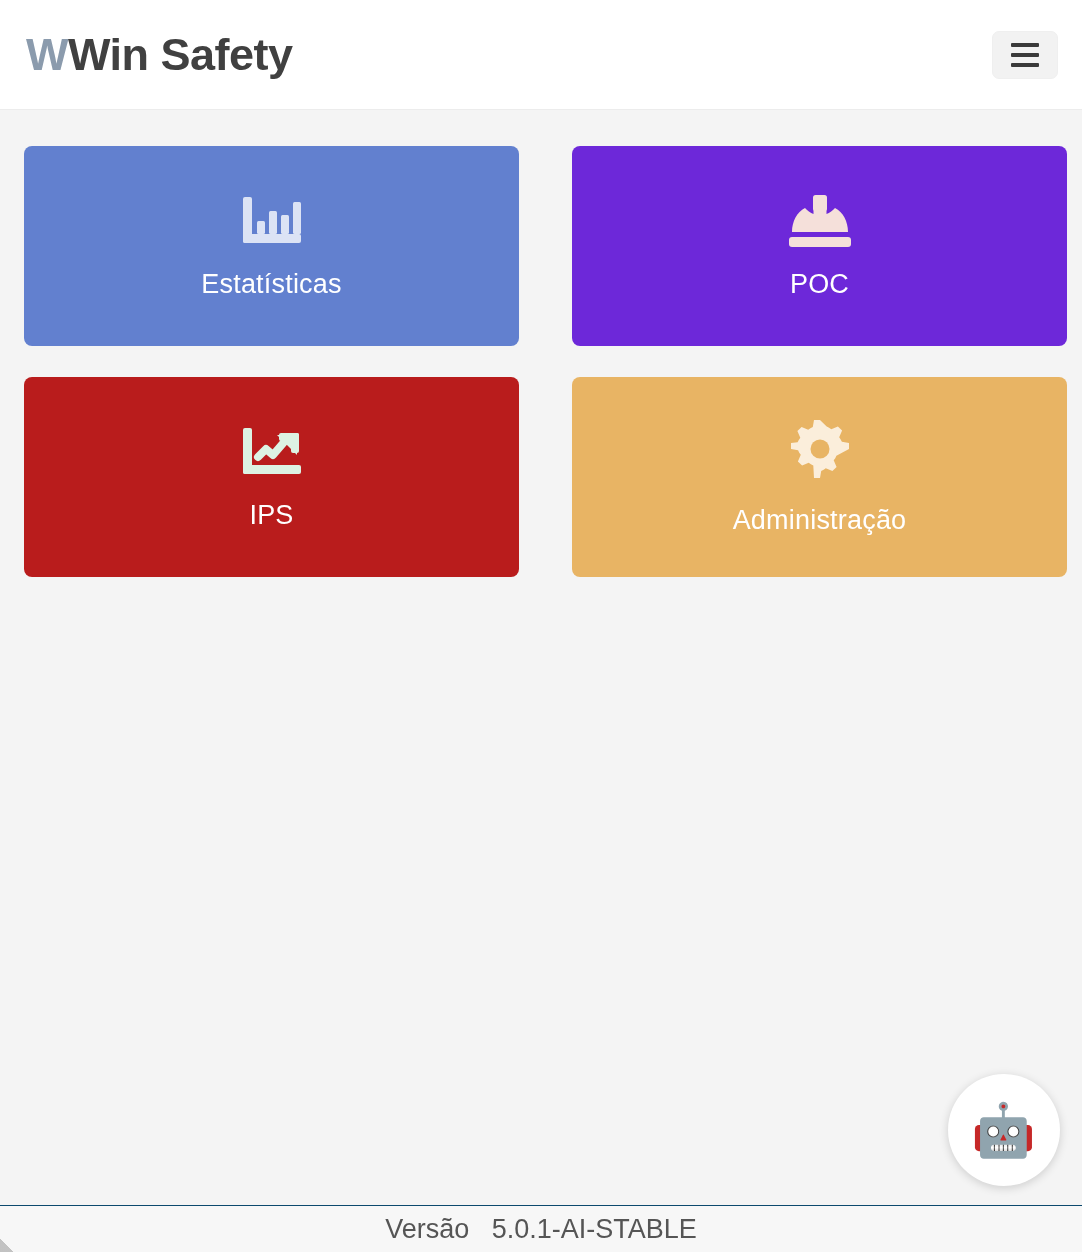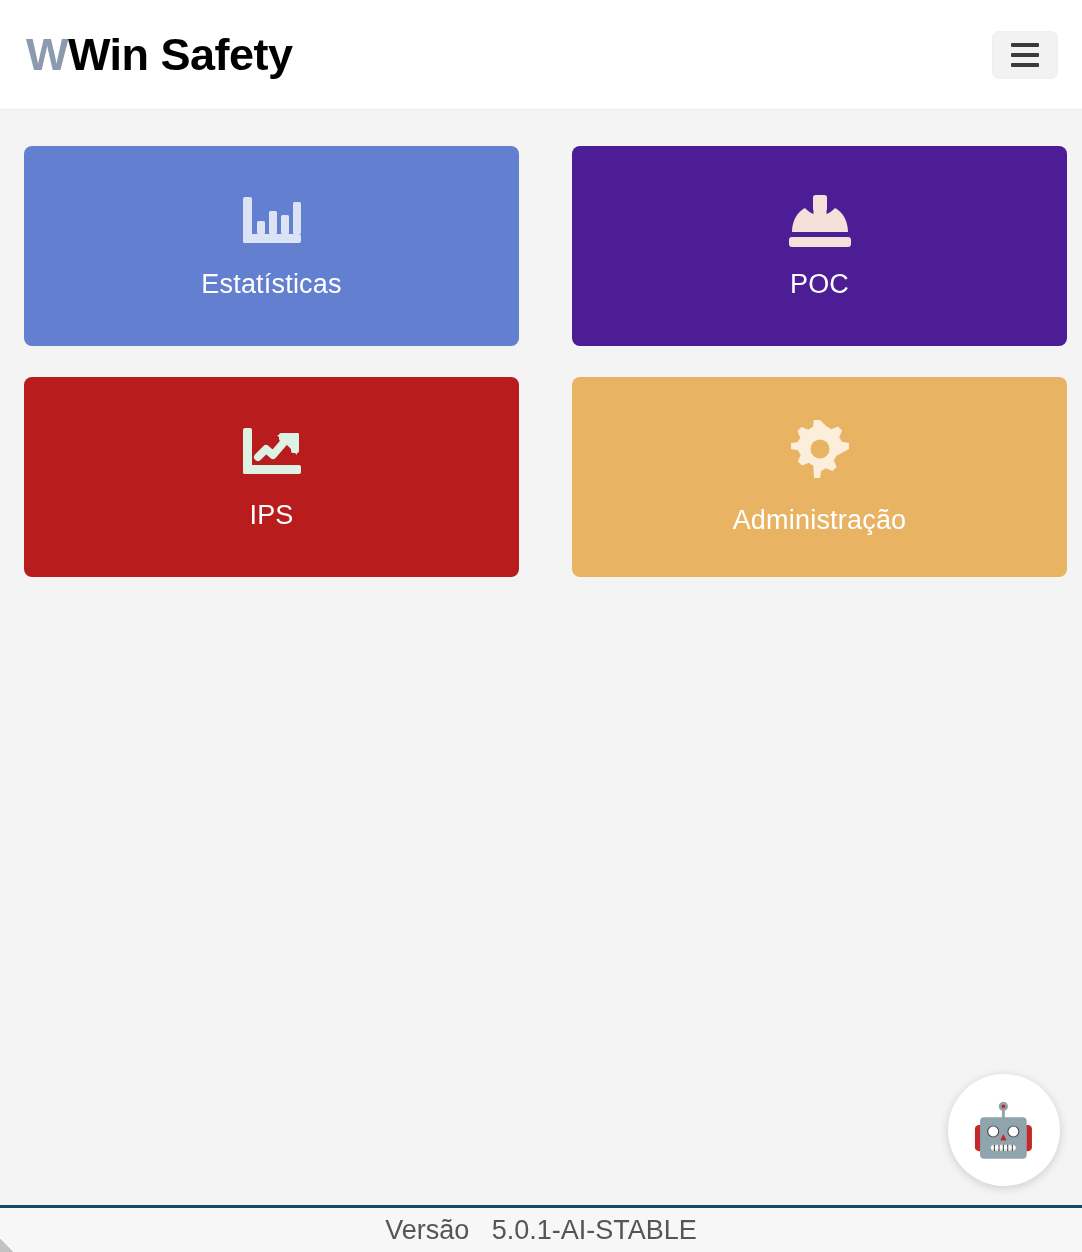--- a/index.html
+++ b/index.html
@@ -30,21 +30,21 @@
   #brand-logo {
     font-size: 45px;
     font-weight: bold;
     letter-spacing: -0.5px;
     line-height: 1;
     white-space: nowrap;
     display: flex;
     align-items: baseline;
   }
   #brand-logo .logo-mark { color: #8b9bad; }
-  #brand-logo .logo-word { color: #000000; }
+  #brand-logo .logo-word { color: #404040; }
 
   #menu-toggle-button {
     width: 66px;
     height: 48px;
     background: #f2f2f2;
     border: 1px solid #efefef;
     border-radius: 7px;
     display: flex;
     align-items: center;
     justify-content: center;
@@ -98,21 +98,21 @@
   }
 
   
   #app-footer {
     position: absolute;
     left: 0;
     bottom: 0;
     width: 1082px;
     height: 47px;
     background: #f7f7f7;
-    border-top: 3px solid #0c4a6e;
+    border-top: 1px solid #0c4a6e;
     display: flex;
     align-items: center;
     justify-content: center;
   }
   #app-footer .footer-text {
     font-size: 27px;
     color: #555555;
     white-space: pre;
   }
 
@@ -172,21 +172,21 @@
         <rect x="2" y="39" width="58" height="9" rx="2" fill="#dce3f5"></rect>
         <rect x="16" y="26" width="8" height="13" rx="1.5" fill="#dce3f5"></rect>
         <rect x="28" y="16" width="8" height="23" rx="1.5" fill="#dce3f5"></rect>
         <rect x="40" y="20" width="8" height="19" rx="1.5" fill="#dce3f5"></rect>
         <rect x="52" y="7" width="8" height="32" rx="1.5" fill="#dce3f5"></rect>
       </svg>
     </span>
     <span class="tile-label">Estatísticas</span>
   </div>
 
-  <div class="tile" style="background:#4c1d95;">
+  <div class="tile" style="background:#6d28d9;">
     <span class="tile-icon">
       <svg width="66" height="56" viewBox="0 0 66 56" aria-hidden="true">
         <path d="M33 4c-3 0-5 0-6.5.4V19c-3-1-6.5-3.5-8.5-6C10 17 5 26.5 5 37h56c0-10.5-5-20-13-24-2 2.5-5.5 5-8.5 6V4.4C38 4 36 4 33 4z" fill="#f5e0da"></path>
         <rect x="26" y="0" width="14" height="16" rx="2.5" fill="#f5e0da"></rect>
         <rect x="2" y="42" width="62" height="10" rx="3" fill="#f5e0da"></rect>
       </svg>
     </span>
     <span class="tile-label">POC</span>
   </div>
 

